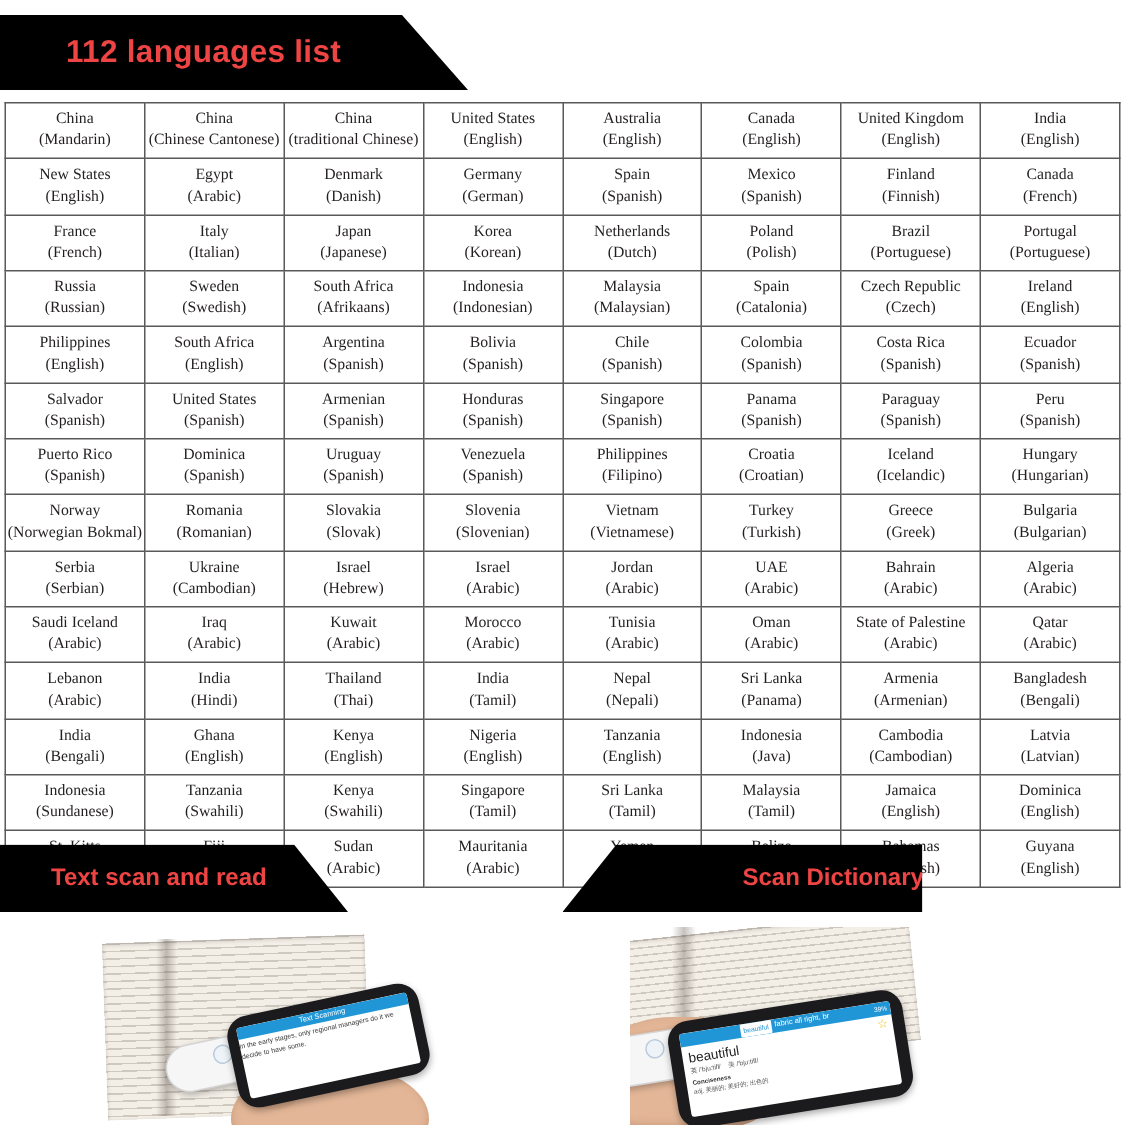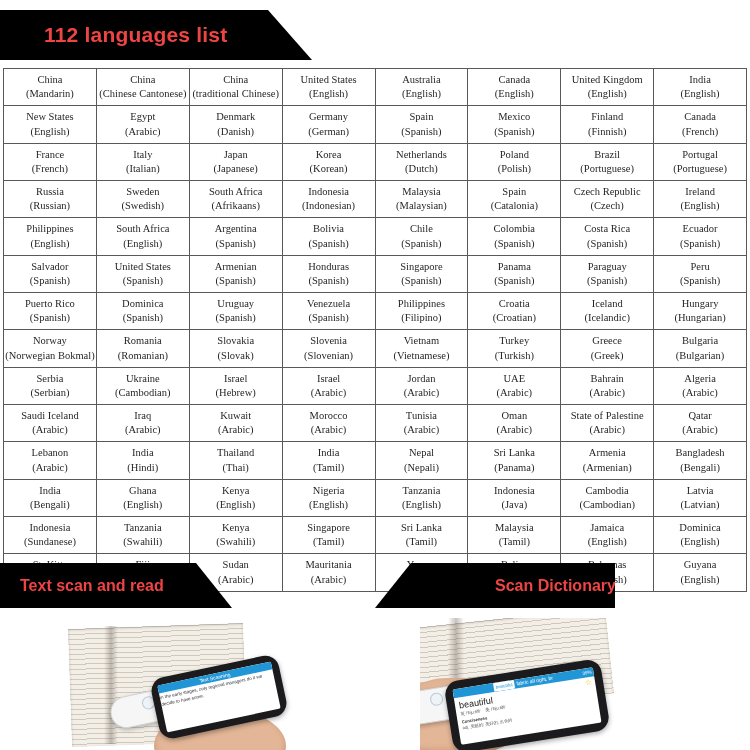--- a/index.html
+++ b/index.html
@@ -36,21 +36,21 @@
     clip-path: polygon(0 0, 268px 0, 312px 100%, 0 100%);
     padding-left: 44px;
   }
   #banner-languages .banner-text { font-size: 21px; letter-spacing: 0.2px; }
 
   #banner-textscan {
     left: 0; top: 563px;
     width: 232px; height: 45px;
     -webkit-clip-path: polygon(0 0, 196px 0, 232px 100%, 0 100%);
     clip-path: polygon(0 0, 196px 0, 232px 100%, 0 100%);
-    padding-left: 20px;
+    padding-left: 34px;
   }
   #banner-textscan .banner-text { font-size: 16px; }
 
   #banner-dictionary {
     left: 375px; top: 563px;
     width: 240px; height: 45px;
     -webkit-clip-path: polygon(36px 0, 240px 0, 240px 100%, 0 100%);
     clip-path: polygon(36px 0, 240px 0, 240px 100%, 0 100%);
     padding-left: 120px;
   }

